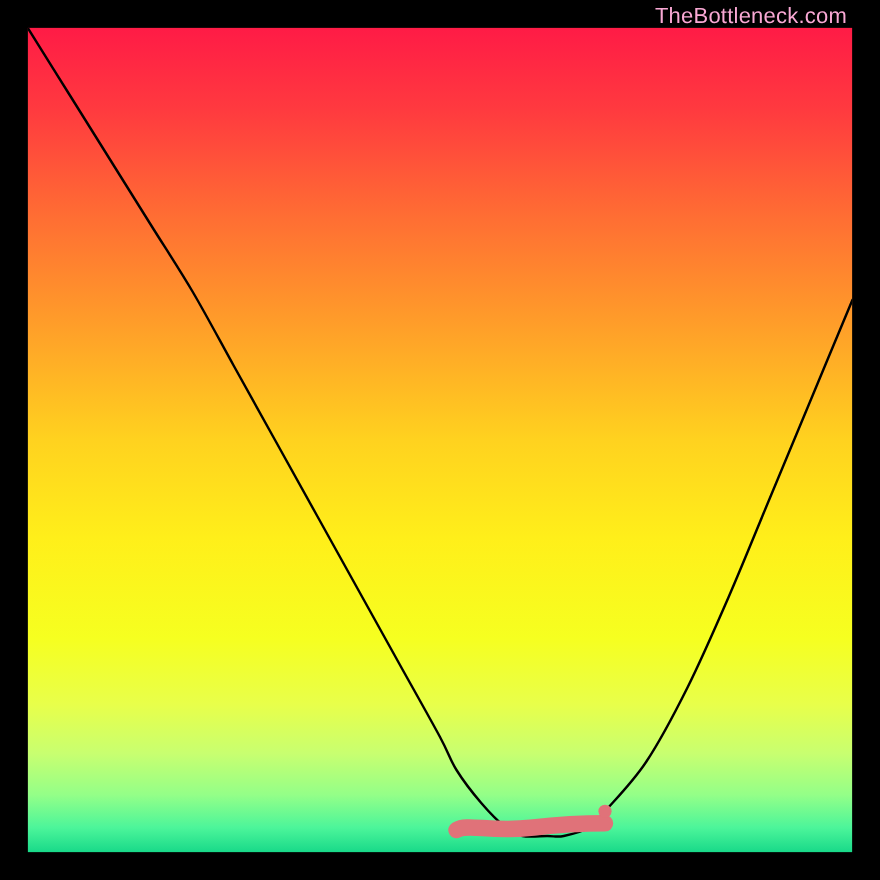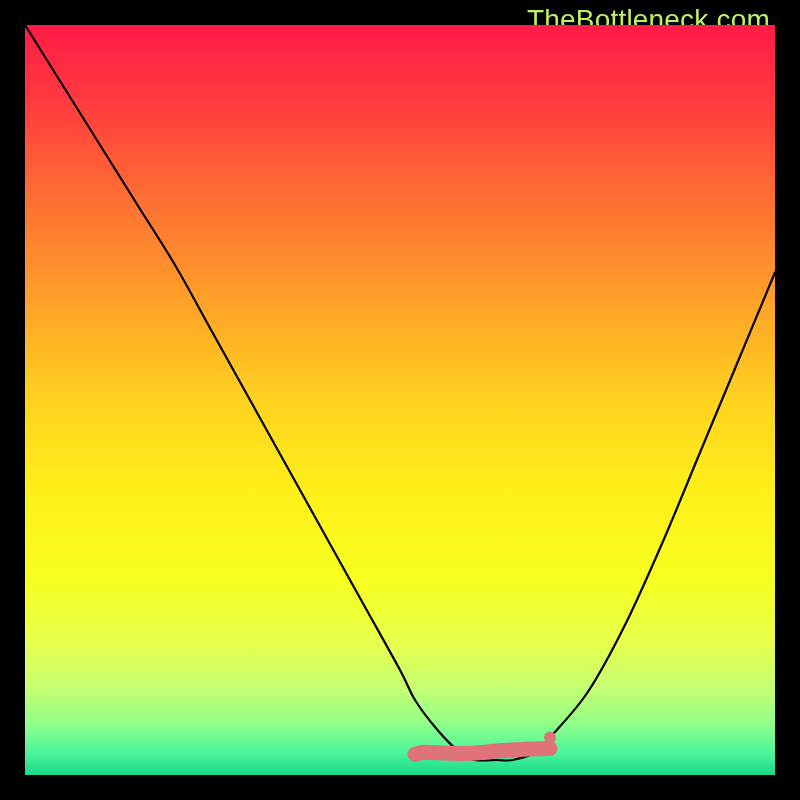--- a/index.html
+++ b/index.html
@@ -29,22 +29,22 @@
     left: 0;
     top: 0;
     width: 100%;
     height: 100%;
   }
   .watermark {
     position: absolute;
     top: 4px;
     right: 30px;
     font-family: Arial, Helvetica, sans-serif;
-    font-size: 28px;
-    color: #bef264;
+    font-size: 20px;
+    color: #f9a8d4;
     letter-spacing: 0.2px;
   }
   svg.curve-layer {
     position: absolute;
     left: 0;
     top: 0;
     width: 100%;
     height: 100%;
   }
 </style>

